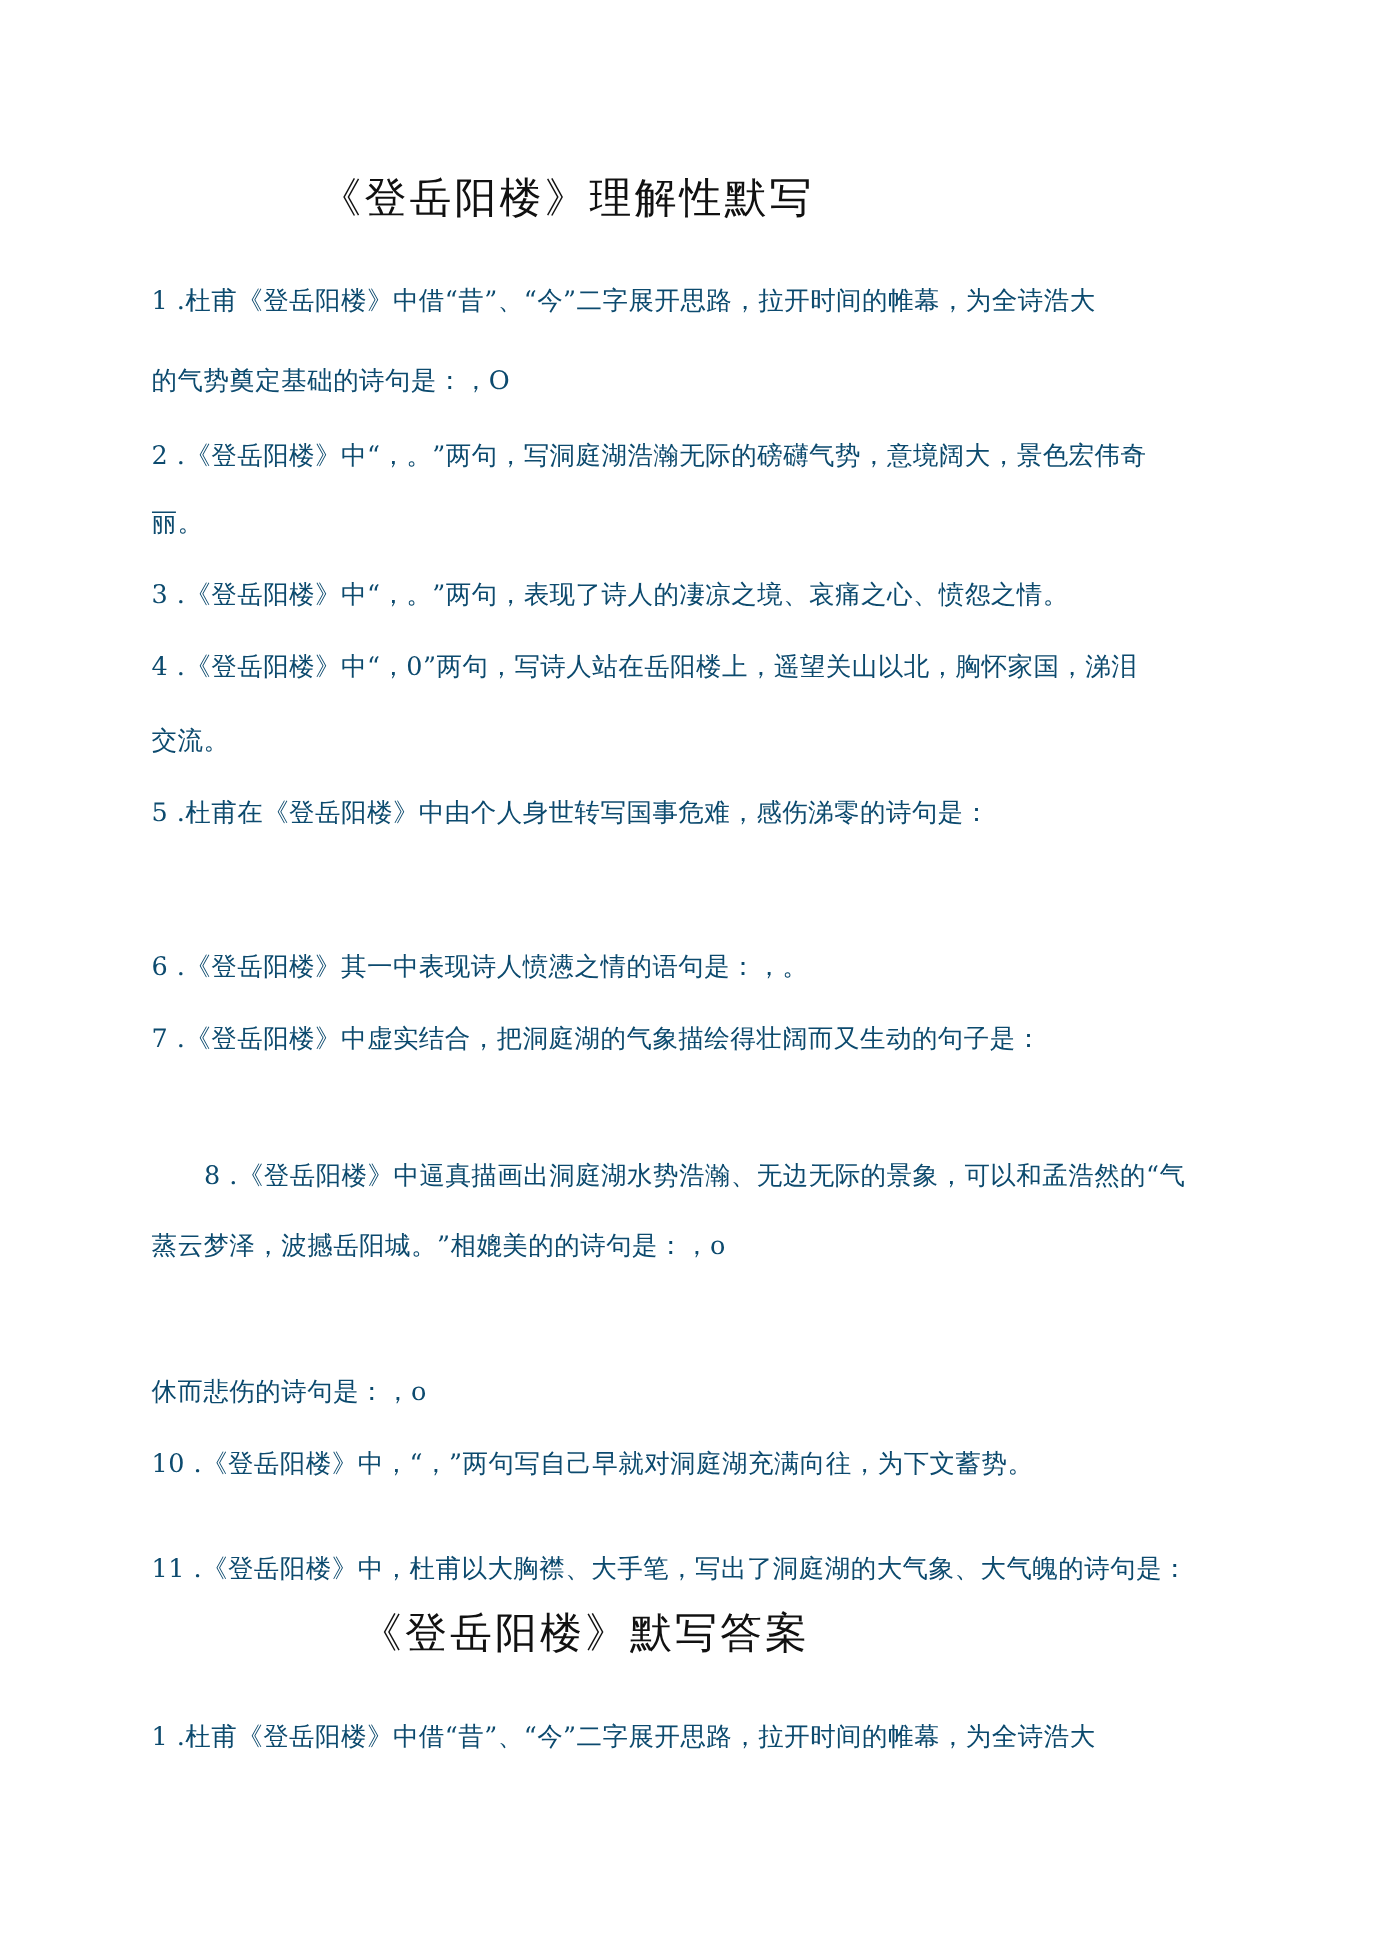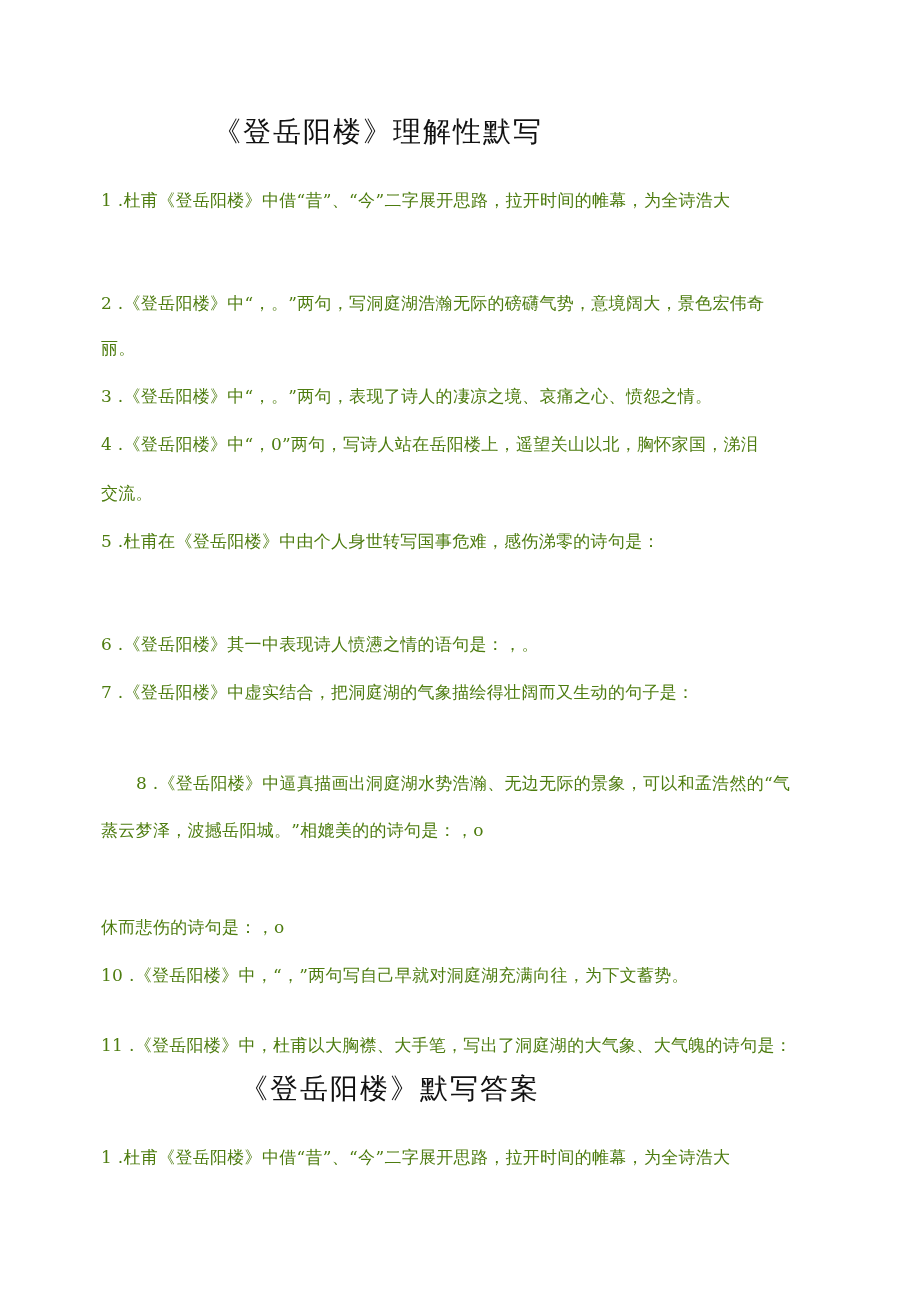--- a/index.html
+++ b/index.html
@@ -28,31 +28,32 @@
       letter-spacing: 2px;
       white-space: nowrap;
       color: #111;
     }
     .line {
       position: absolute;
       left: 101px;
       font-size: 17px;
       white-space: nowrap;
       letter-spacing: 0.3px;
-      color: #4d7c0f;
+      color: #0c4a6e;
     }
   </style>
 </head>
 <body>
 
 <div class="page">
 
   <div class="title" style="left:213px; top:113px;">《登岳阳楼》理解性默写</div>
 
   <div class="line" style="top:189px;">1 .杜甫《登岳阳楼》中借“昔”、“今”二字展开思路，拉开时间的帷幕，为全诗浩大</div>
+  <div class="line" style="top:242px;">的气势奠定基础的诗句是：，O</div>
 
   <div class="line" style="top:292px;">2 .《登岳阳楼》中“，。”两句，写洞庭湖浩瀚无际的磅礴气势，意境阔大，景色宏伟奇</div>
   <div class="line" style="top:337px;">丽。</div>
 
   <div class="line" style="top:385px;">3 .《登岳阳楼》中“，。”两句，表现了诗人的凄凉之境、哀痛之心、愤怨之情。</div>
 
   <div class="line" style="top:433px;">4 .《登岳阳楼》中“，0”两句，写诗人站在岳阳楼上，遥望关山以北，胸怀家国，涕泪</div>
   <div class="line" style="top:482px;">交流。</div>
 
   <div class="line" style="top:530px;">5 .杜甫在《登岳阳楼》中由个人身世转写国事危难，感伤涕零的诗句是：</div>

